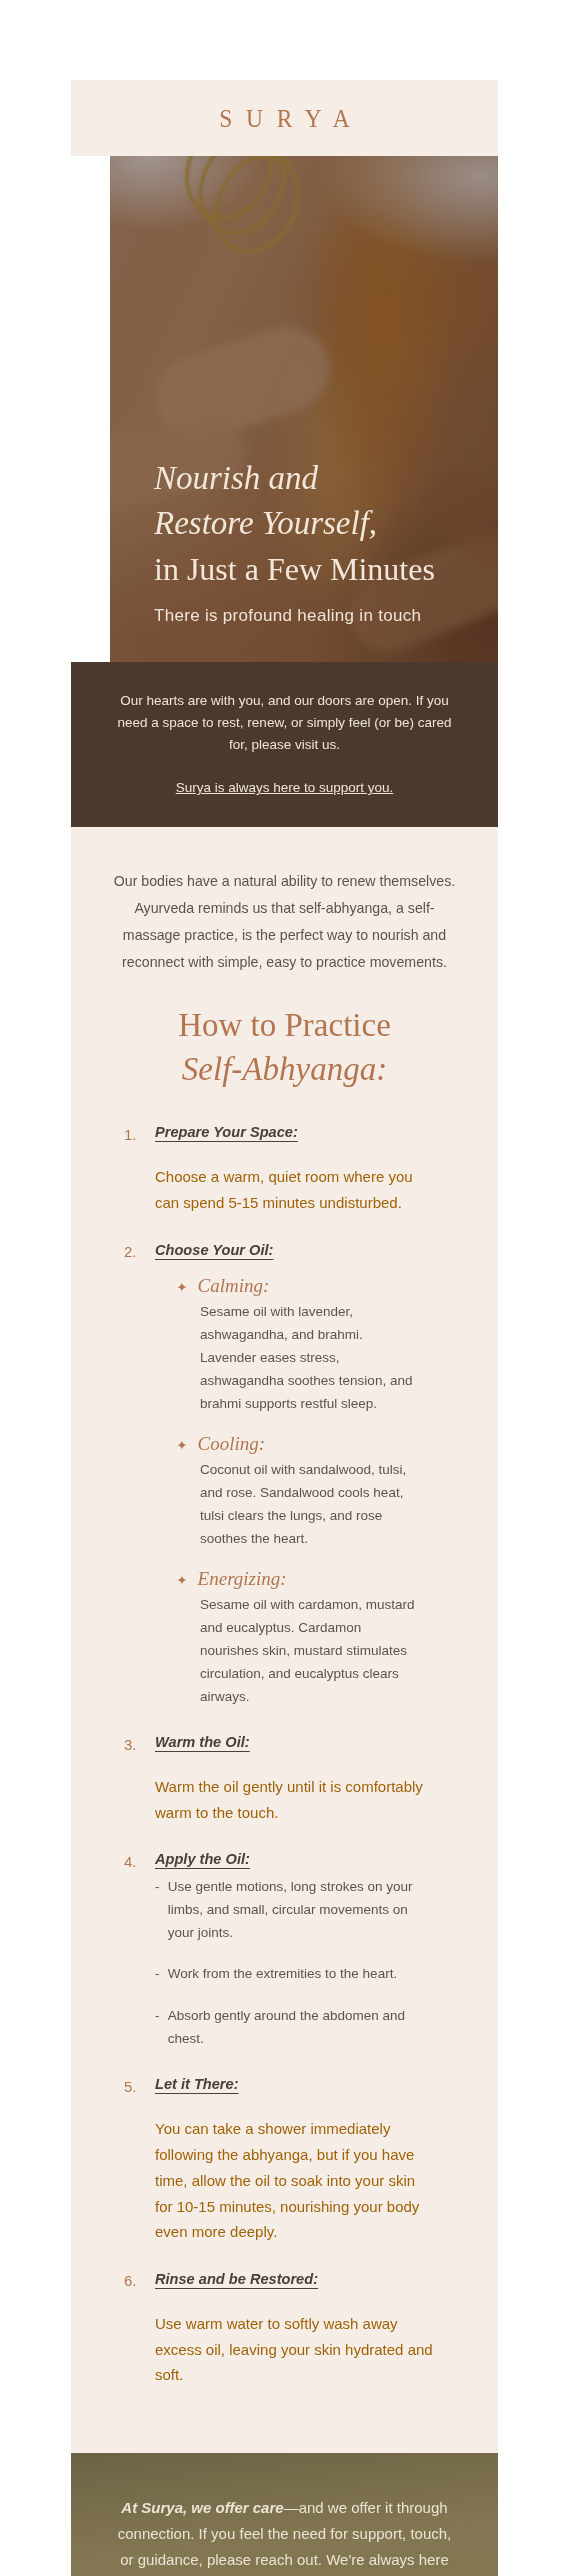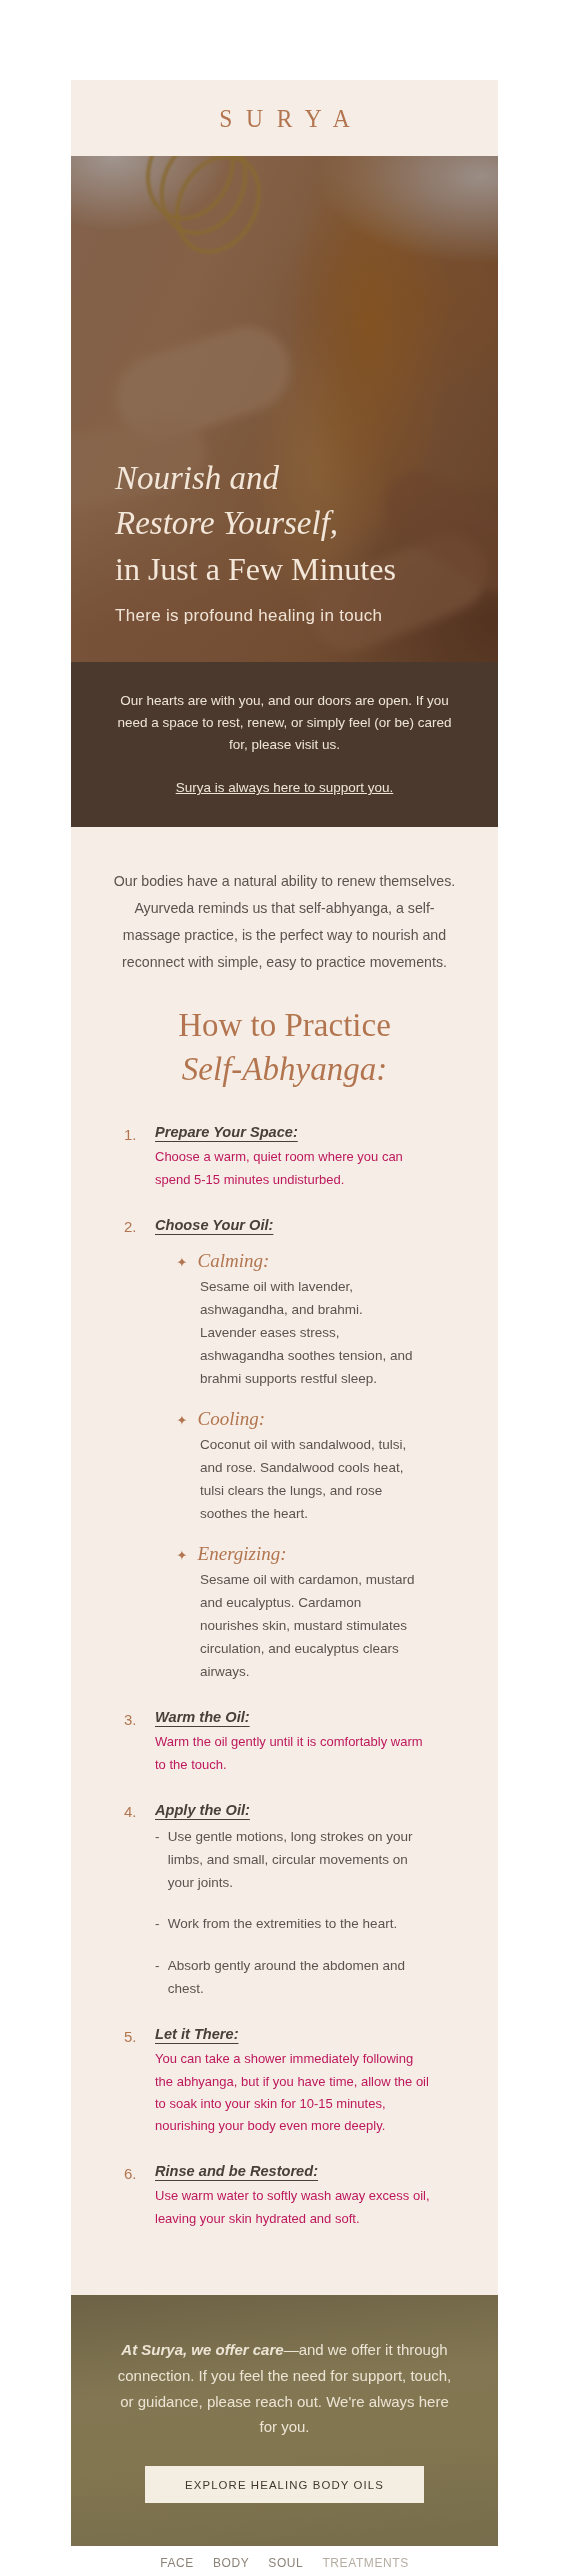--- a/index.html
+++ b/index.html
@@ -7,21 +7,21 @@
   body { font-family:"Liberation Sans", sans-serif; width:569px; margin:0 auto; }
   .page { width:569px; background:#ffffff; padding:36px 0 0 0; }
   .email { width:427px; margin:0 auto; }
 
   
   .masthead { background:#f6eee6; height:76px; display:flex; align-items:center; justify-content:center;margin-top:44px; }
   .logo { font-family:"Liberation Serif", serif; font-size:23.5px; font-weight:400; color:#b2754f;
           letter-spacing:0.58em; margin-right:-0.58em; transform:scaleY(1.08); }
 
   
-  .hero { position:relative; height:506px; overflow:hidden; background:#1d4ed8; }
+  .hero { position:relative; height:506px; overflow:hidden; background:#1d4ed8;margin-left:39px; }
   .hero-photo { position:absolute; inset:0;
     background:
       radial-gradient(ellipse 164px 107px at 10% 0%, rgba(242,236,233,.95), rgba(242,236,233,0) 70%),
       radial-gradient(ellipse 228px 121px at 96% 4%, rgba(236,228,224,.9), rgba(236,228,224,0) 72%),
       radial-gradient(ellipse 107px 299px at 70% 34%, rgba(193,120,38,.8), rgba(193,120,38,0) 75%),
       radial-gradient(ellipse 213px 142px at 82% 28%, rgba(176,108,44,.55), rgba(176,108,44,0) 75%),
       radial-gradient(ellipse 100px 213px at 58% 62%, rgba(228,166,80,.45), rgba(228,166,80,0) 70%),
       radial-gradient(ellipse 228px 185px at 98% 92%, rgba(96,54,32,.65), rgba(96,54,32,0) 78%),
       radial-gradient(ellipse 299px 171px at 8% 96%, rgba(150,95,62,.5), rgba(150,95,62,0) 80%),
       linear-gradient(115deg, #bd9070 0%, #c09069 28%, #b17d54 52%, #a06c44 74%, #8a5c3a 100%);
@@ -52,21 +52,21 @@
   .intro { width:356px; margin:0 auto; text-align:center; font-size:14.2px; line-height:1.9; color:#5d534e; }
   .howto { text-align:center; margin-top:28.4px; font-family:"Liberation Serif", serif; font-weight:400;
            color:#b2754f; font-size:33px; line-height:1.32; }
   .howto .l2 { font-style:italic; }
   .steps { list-style:none; margin-top:33px; }
   .step { display:flex; margin:0 0 25.6px 53px; }
   .step-num { width:31px; flex:none; color:#b2754f; font-size:15px; padding-top:1.4px; }
   .step-content { width:299px; }
   .step-title { font-size:14.6px; font-weight:bold; font-style:italic; color:#47413a;
                 text-decoration:underline; text-underline-offset:3.6px; text-decoration-thickness:1.1px; }
-  .step-body { margin-top:6px; font-size:13px; line-height:1.72; color:#be185d; max-width:279px; }
+  .step-body { margin-top:24px; font-size:15px; line-height:1.72; color:#a16207; max-width:279px; }
   .oil { margin-top:17px; }
   .oil-head { display:flex; align-items:baseline; margin-left:21.3px; }
   .oil-bullet { color:#b2754f; font-size:13.5px; margin-right:10px; }
   .oil-name { font-family:"Liberation Serif", serif; font-style:italic; color:#b2754f; font-size:19px; }
   .oil-body { margin:4.3px 0 0 45px; font-size:13.5px; line-height:1.7; color:#5d534e; max-width:215px; }
   .dash-item { display:flex; margin-top:8.5px; }
   .dash-item + .dash-item { margin-top:18.5px; }
   .dash { width:12.8px; flex:none; color:#5d534e; font-size:13.5px; line-height:1.7; }
   .dash-text { font-size:13.5px; line-height:1.7; color:#5d534e; max-width:256px; }
 

